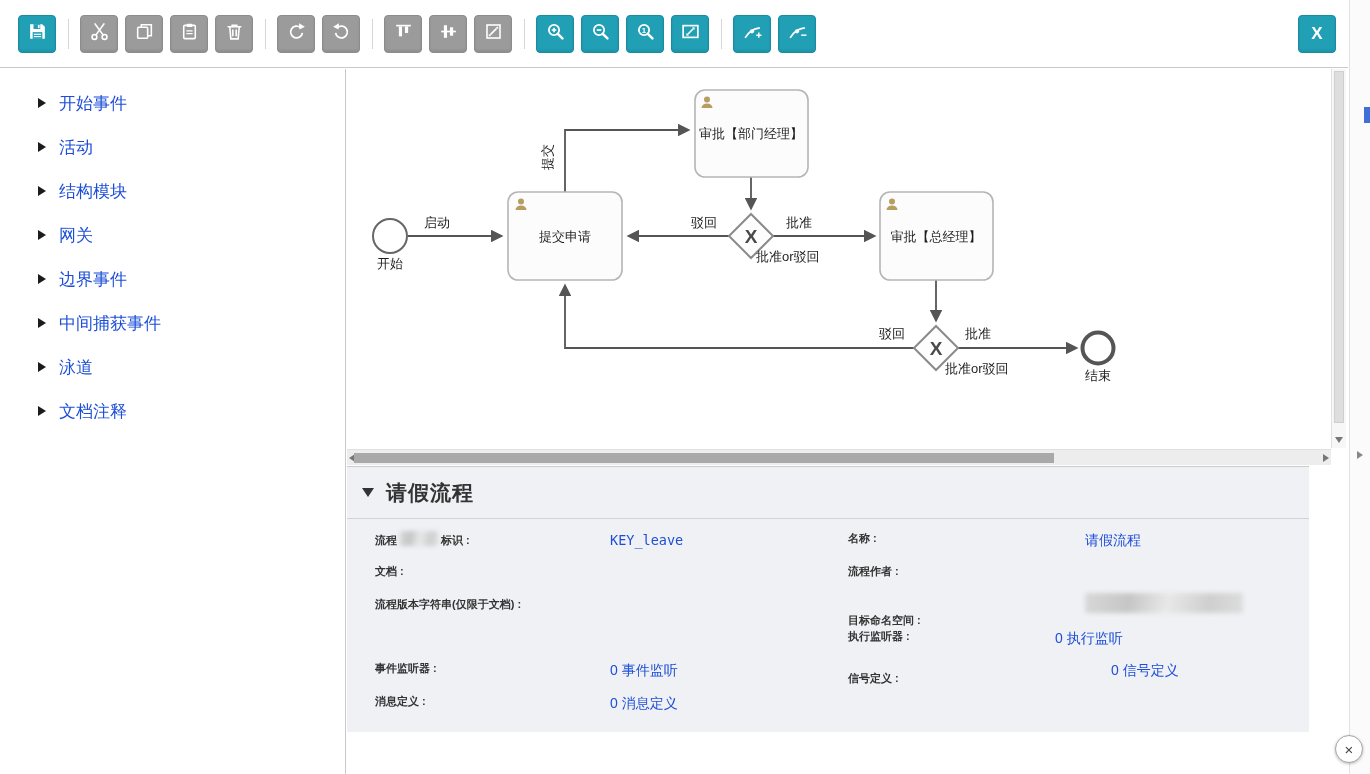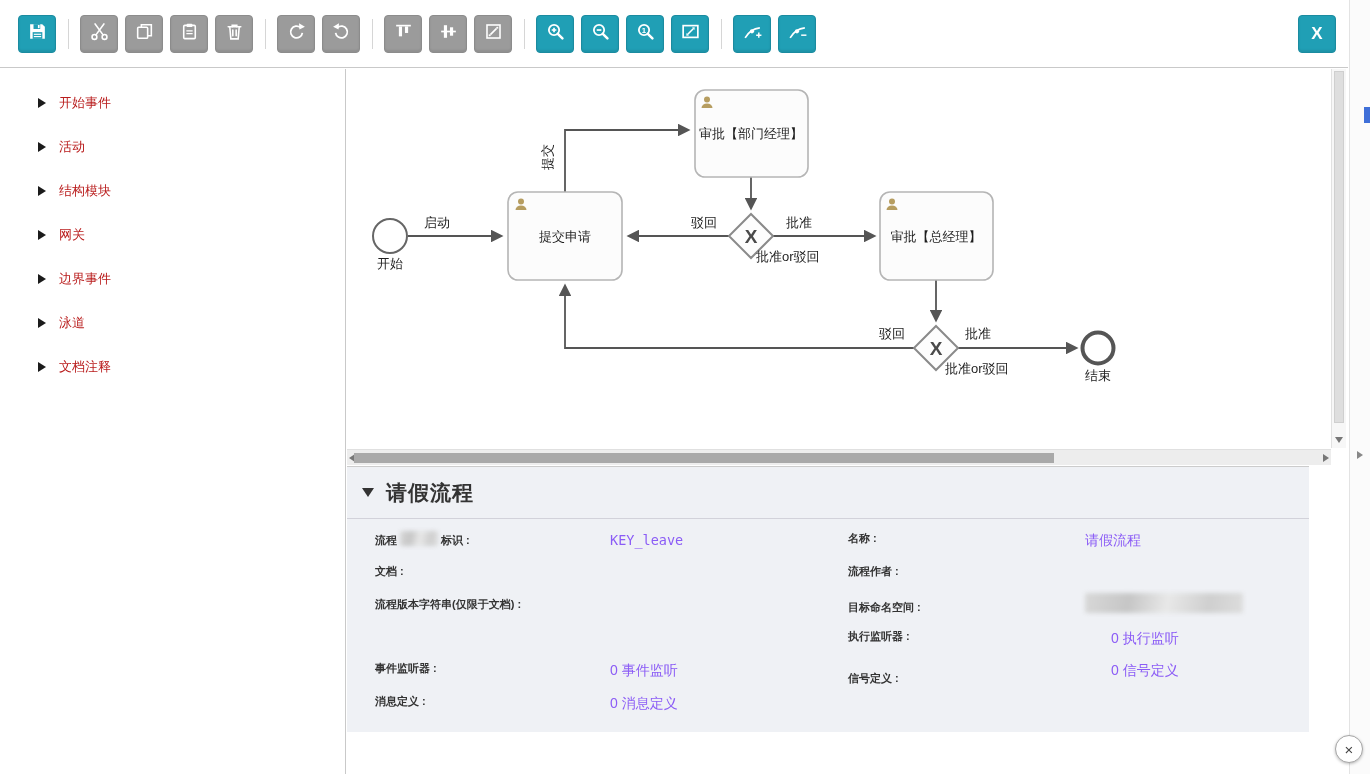--- a/index.html
+++ b/index.html
@@ -26,21 +26,21 @@
   .sep { width:1px; height:30px; background:#d6d6d6; margin:0 11px 0 5px; flex:0 0 auto; }
   .xbtn { margin-left:auto; margin-right:12px; color:#fff; font-weight:bold; font-size:17px; }
   .xbtn span { color:#fff; }
 
   
   .sidebar {
     position:absolute; left:0; top:69px; width:346px; height:705px;
     background:#fff; border-right:1px solid #c9c9c9; padding-top:12px;
   }
   .pal-item { height:44px; display:flex; align-items:center; padding-left:38px;
-              font-size:13px; color:#b91c1c; cursor:pointer;text-align:right; }
+              font-size:17px; color:#1d4ed8; cursor:pointer;text-align:right; }
   .pal-item .tri { width:0; height:0; border-left:8px solid #1b1b1b;
                    border-top:5px solid transparent; border-bottom:5px solid transparent;
                    margin-right:13px; }
 
   
   .canvas { position:absolute; left:347px; top:69px; width:1001px; height:396px; background:#fff; }
   svg.diagram { position:absolute; left:0; top:0; }
   .node-label { font-size:13px; fill:#1e1e1e; }
   .edge-label { font-size:13px; fill:#1e1e1e; }
   .gw-x { font-size:19px; font-weight:bold; fill:#4a4a4a; }
@@ -63,21 +63,21 @@
   
   .panel { position:absolute; left:347px; top:466px; width:962px; height:266px;
            background:#eff1f5; border-top:1px solid #ccc; }
   .panel-header { height:52px; display:flex; align-items:center; padding-left:15px;
                   border-bottom:1px solid #d2d2da; }
   .chev-down { width:0; height:0; border-top:9px solid #333;
                border-left:6px solid transparent; border-right:6px solid transparent;
                margin-right:12px; cursor:pointer; }
   .panel-title { font-size:21px; font-weight:bold; color:#333; letter-spacing:1px; }
   .fld-label { position:absolute; font-size:11px; font-weight:bold; color:#333; }
-  .fld-value { position:absolute; font-size:14px; color:#8b5cf6; }
+  .fld-value { position:absolute; font-size:14px; color:#1d4ed8; }
   .mono { font-family:"DejaVu Sans Mono","Liberation Mono",monospace; font-size:13.5px; }
   .redact { display:inline-block; border-radius:2px; filter:blur(2px);
             background:linear-gradient(100deg,#d8d8d8 0%,#c6c6c6 28%,#e8e8e8 52%,#cfcfcf 78%,#dddddd 100%); }
   .redact-inline { width:38px; height:15px; vertical-align:-2px; margin:0 3px; }
   .redact-value  { width:158px; height:20px; }
 
   
   .rstrip { position:absolute; right:0; top:0; width:21px; height:774px;
             background:#fbfbfb; border-left:1px solid #e3e3e3; }
   .blue-sliver { position:absolute; right:0; top:107px; width:6px; height:16px; background:#3f6fd8; }
@@ -280,20 +280,24 @@
   <div class="pal-item">
     <span class="tri"></span>
     <span>网关</span>
   </div>
   <div class="pal-item">
     <span class="tri"></span>
     <span>边界事件</span>
   </div>
   <div class="pal-item">
     <span class="tri"></span>
+    <span>中间捕获事件</span>
+  </div>
+  <div class="pal-item">
+    <span class="tri"></span>
     <span>泳道</span>
   </div>
   <div class="pal-item">
     <span class="tri"></span>
     <span>文档注释</span>
   </div>
 </div>
 
 <div class="canvas">
   <svg class="diagram" width="984" height="379" viewBox="0 0 984 379">
@@ -401,25 +405,25 @@
   <div class="fld-value" style="left:263px; top:195px;">0 事件监听</div>
 
   <div class="fld-label" style="left:28px; top:227px;">消息定义 :</div>
   <div class="fld-value" style="left:263px; top:228px;">0 消息定义</div>
 
   <div class="fld-label" style="left:501px; top:64px;">名称 :</div>
   <div class="fld-value" style="left:738px; top:65px;">请假流程</div>
 
   <div class="fld-label" style="left:501px; top:97px;">流程作者 :</div>
 
-  <div class="fld-label" style="left:501px; top:133px;">目标命名空间 :</div>
+  <div class="fld-label" style="left:501px; top:146px;">目标命名空间 :</div>
   <div class="redact redact-value" style="position:absolute; left:738px; top:126px;"></div>
 
   <div class="fld-label" style="left:501px; top:162px;">执行监听器 :</div>
-  <div class="fld-value" style="left:764px; top:163px;">0 执行监听</div>
+  <div class="fld-value" style="left:708px; top:163px;">0 执行监听</div>
 
   <div class="fld-label" style="left:501px; top:194px;margin-top:10px;">信号定义 :</div>
   <div class="fld-value" style="left:738px; top:195px;margin-left:26px;">0 信号定义</div>
 </div>
 
 <div class="rstrip">
   <div class="blue-sliver"></div>
   <div class="strip-arrow"></div>
 </div>
 

